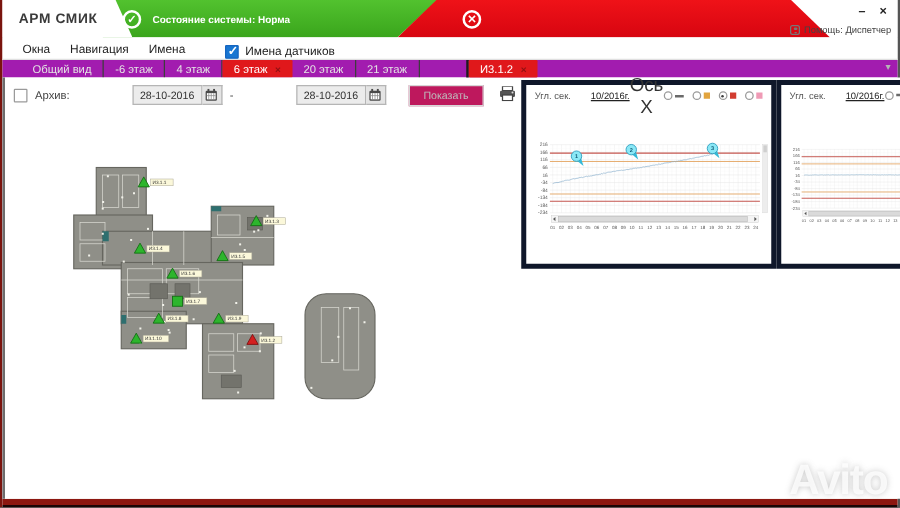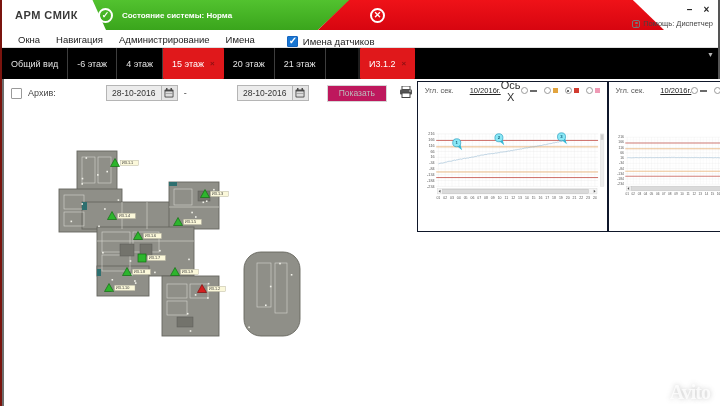--- a/index.html
+++ b/index.html
@@ -28,21 +28,21 @@
 
   
   .menubar { height:18px; background:#fff; border-bottom:1px solid #e0e0e0; display:flex; align-items:flex-end; padding-left:8px; gap:2px; }
   .menu-item { font-size:9.5px; color:#222; padding:2px 8px; cursor:pointer; }
   .menu-check { display:flex; align-items:center; gap:5px; margin-left:22px; font-size:9.5px; color:#222; cursor:pointer; }
   .checkbox { width:11px; height:11px; border:1px solid #9a9a9a; background:#fff; border-radius:1px; position:relative; flex:0 0 auto; }
   .checkbox.checked { background:#1976d2; border-color:#1565c0; }
   .checkbox.checked::after { content:"✓"; position:absolute; left:1px; top:-2px; color:#fff; font-size:10px; font-weight:bold; }
 
   
-  .tabstrip { height:31px; background:#000000; display:flex; align-items:stretch; }
+  .tabstrip { height:14px; background:#a21caf; display:flex; align-items:stretch;padding-left:15px; }
   .tabs-left { width:356px; display:flex; }
   .tabs-right { flex:1; display:flex; border-left:2px solid #1d1d1d; position:relative; }
   .tab { display:flex; align-items:center; gap:4px; padding:0 9px; font-size:9px; color:#e3e3e3; border-right:1px solid #3d3d3d; cursor:pointer; white-space:nowrap; }
   .tab.active { background:#e0181b; color:#fff; border-right:none; border-radius:1px; }
   .tab .tab-close { color:#8f1012; font-size:8px; font-weight:bold; margin-left:2px; cursor:pointer; }
   .tab-list-btn { position:absolute; right:4px; top:3px; color:#b5b5b5; font-size:7px; cursor:pointer; }
 
   
   .main { display:flex; height:337px; }
   .left-panel { width:354px; background:#def2f9; border-right:2px solid #6d6d6d; position:relative; }
@@ -51,40 +51,40 @@
 
   
   .archive-row { height:24px; display:flex; align-items:center; gap:6px; padding:0 4px; font-size:9px; color:#444; }
   .date-field { width:56px; height:16px; background:#ececec; border:1px solid #b5b5b5; display:flex; align-items:center; justify-content:center; font-size:8.5px; color:#333;margin-left:44px; }
   .cal-btn { width:16px; height:16px; background:#e4e4e4; border:1px solid #b5b5b5; border-left:none; display:flex; align-items:center; justify-content:center; cursor:pointer; }
   .date-pair { display:flex; }
   .show-btn { height:17px; padding:0 11px; background:#be185d; border:1px solid #d6d6d6; color:#bdbdbd; font-size:8.5px; display:flex; align-items:center; margin-left:12px; }
   .archive-spacer { flex:1; }
 
   
-  .chart-box { border:1px solid #0f172a; background:#fff; height:151px; margin-bottom:4px; display:flex; flex-direction:column; }
+  .chart-box { border:4px solid #0f172a; background:#fff; height:151px; margin-bottom:4px; display:flex; flex-direction:column; }
   .chart-header { height:17px; display:flex; align-items:center; padding:0 7px; font-size:7.5px; color:#555; }
   .chart-unit { white-space:nowrap; }
   .chart-period { margin-left:16px; color:#222; text-decoration:underline; cursor:pointer; white-space:nowrap; }
-  .chart-title { flex:1; text-align:center; font-size:11px; color:#333; }
+  .chart-title { flex:1; text-align:center; font-size:15px; color:#333; }
   .chart-legend { display:flex; align-items:center; gap:7px; }
   .leg-opt { display:flex; align-items:center; gap:2px; cursor:pointer; }
   .radio { width:7px; height:7px; border:1px solid #9a9a9a; border-radius:50%; background:#fff; position:relative; }
   .radio.sel::after { content:""; position:absolute; inset:1.5px; background:#3c3c3c; border-radius:50%; }
   .mark-dash { width:7px; height:2px; }
   .mark-sq { width:5px; height:5px; }
   .chart-svg { width:100%; height:132px; display:block; }
 
   
   .bottom-strip { height:7px; background:linear-gradient(#8c1710 0 70%, #1a0505 70% 100%); }
 
   
   .watermark { position:absolute; right:8px; bottom:2px; z-index:60; display:flex; align-items:center; gap:3px;
-    color:rgba(255,255,255,.78); font-size:20px; font-weight:bold; letter-spacing:-1px; pointer-events:none;
-    text-shadow:0 0 5px rgba(100,100,100,.35);font-family:Liberation Serif, serif; }
+    color:rgba(255,255,255,.78); font-size:34px; font-weight:bold; letter-spacing:-1px; pointer-events:none;
+    text-shadow:0 0 5px rgba(100,100,100,.35); }
   .wm-logo { display:flex; align-items:flex-end; gap:1px; }
   .wm-c { border:3px solid rgba(255,255,255,.78); border-radius:50%; }
   .wm-c1 { width:10px; height:10px; } .wm-c2 { width:16px; height:16px; }
 </style>
 </head>
 <body>
 
 <div class="window">
 
   <div class="topbar">
@@ -105,42 +105,41 @@
     <div class="mode">
       <span class="mode-ic"></span>
       <span>Помощь: Диспетчер</span>
     </div>
   </div>
 
   <div class="menubar">
     <span id="menu-items" style="display:flex;">
         <span class="menu-item">Окна</span>
         <span class="menu-item">Навигация</span>
-        <span class="menu-item">Администрирование</span>
         <span class="menu-item">Имена</span>
       </span>
     <span class="menu-check">
       <span id="menu-checkbox" class="checkbox checked"></span>
       <span>Имена датчиков</span>
     </span>
   </div>
 
   <div class="tabstrip">
     <div class="tabs-left" id="tabs-left">
         <div class="tab">
           <span>Общий вид</span>
         </div>
         <div class="tab">
           <span>-6 этаж</span>
         </div>
         <div class="tab">
           <span>4 этаж</span>
         </div>
         <div class="tab active">
-          <span>15 этаж</span>
+          <span>6 этаж</span>
           <span class="tab-close">×</span>
         </div>
         <div class="tab">
           <span>20 этаж</span>
         </div>
         <div class="tab">
           <span>21 этаж</span>
         </div>
       </div>
     <div class="tabs-right" id="tabs-right">

